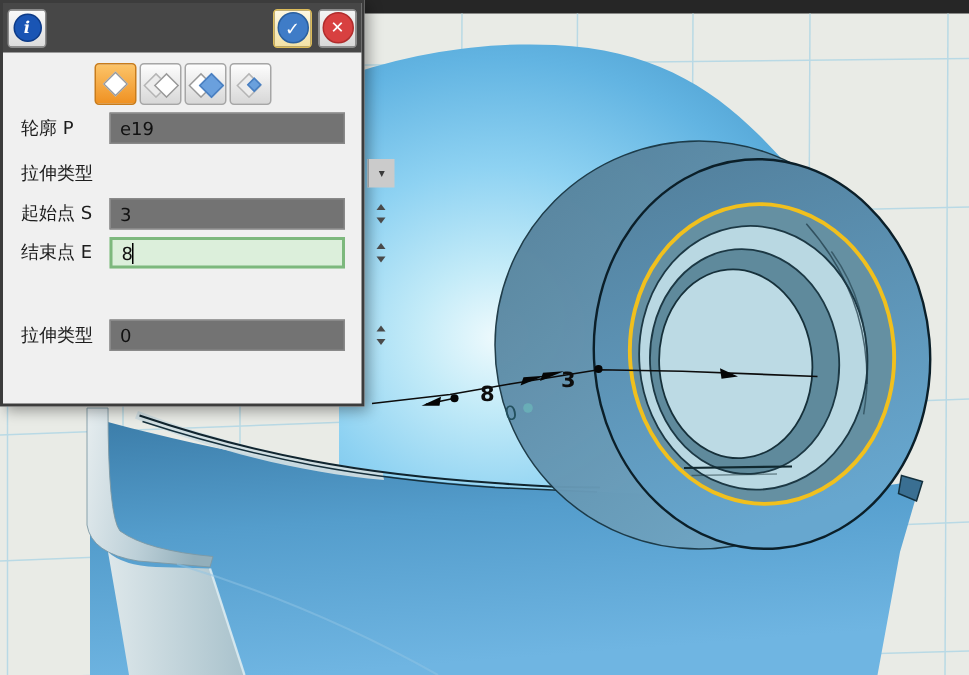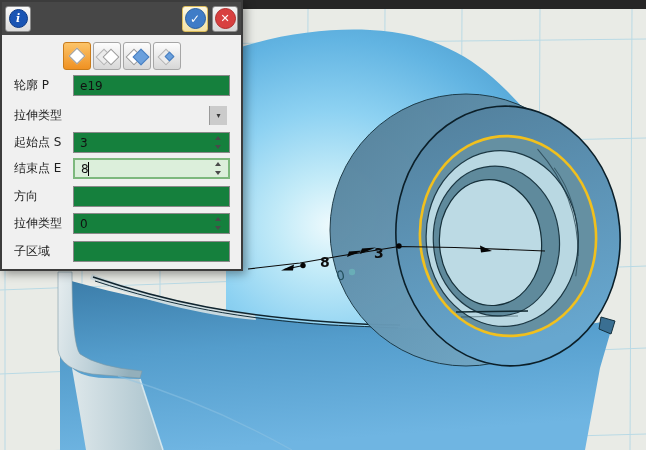--- a/index.html
+++ b/index.html
@@ -25,24 +25,24 @@
   .toolbar{position:absolute;left:61px;top:40px;display:flex;gap:2px;}
   .mbtn{width:28px;height:28px;border-radius:3px;position:relative;box-sizing:border-box;
         background:linear-gradient(#fdfdfd,#d7d7d7);border:1px solid #a6a6a6;cursor:pointer;}
   .mbtn.selected{background:linear-gradient(#fcc469,#ef9122);border:1px solid #c87c1c;}
   .dm{position:absolute;width:12px;height:12px;transform:rotate(45deg);box-sizing:border-box;}
   .dm.white{background:#fff;border:1px solid #9a9a9a;}
   .dm.ghost{background:#ececec;border:1px solid #b5b5b5;}
   .dm.blue{background:#6aa0dd;border:1px solid #4a7fc0;}
   .dm.small{width:7px;height:7px;}
 
-  .frow{position:absolute;left:0;width:100%;height:22px;}
+  .frow{position:absolute;left:0;width:100%;height:22px;padding-left:36px;}
   .flabel{position:absolute;left:12px;top:0;height:21px;line-height:21px;font-size:12px;color:#1d1d1d;white-space:nowrap;}
   .finput{position:absolute;left:71px;top:0;width:157px;height:21px;box-sizing:border-box;
-          border:1px solid #898989;background:#15803d;font-family:inherit;font-size:12px;color:#111;
+          border:1px solid #898989;background:#737373;font-family:inherit;font-size:12px;color:#111;
           padding:0 20px 0 6px;outline:none;}
   .finput.plain{padding-right:6px;}
   .finput.active{background:#dcefdb;border:2px solid #7db87d;}
   .spin{position:absolute;right:5px;top:4px;width:8px;height:13px;display:flex;flex-direction:column;
         justify-content:space-between;align-items:center;cursor:pointer;}
   .tri-up{width:0;height:0;border-left:3.5px solid transparent;border-right:3.5px solid transparent;border-bottom:4.5px solid #4a4a4a;}
   .tri-dn{width:0;height:0;border-left:3.5px solid transparent;border-right:3.5px solid transparent;border-top:4.5px solid #4a4a4a;}
   .combo-btn{position:absolute;right:1px;top:1px;width:17px;height:19px;background:#cbcbcb;
              border-left:1px solid #9a9a9a;display:flex;align-items:center;justify-content:center;
              font-size:8px;color:#3a3a3a;cursor:pointer;}
@@ -214,32 +214,24 @@
     <div class="frow" style="top:156px;">
       <span class="flabel">结束点 E</span>
       <input class="finput active" type="text" value="8" style="">
       <span class="caret"></span>
       <span class="spin" style="right:19px;">
         <span class="tri-up"></span>
         <span class="tri-dn"></span>
       </span>
     </div>
 
-    <div class="frow" style="top:184px;">
-      <span class="flabel">方向</span>
-      <input class="finput plain" type="text" value="" style="">
-    </div>
 
     <div class="frow" style="top:211px;">
       <span class="flabel">拉伸类型</span>
       <input class="finput" type="text" value="0" style="">
       <span class="spin" style="right:19px;">
         <span class="tri-up"></span>
         <span class="tri-dn"></span>
       </span>
     </div>
 
-    <div class="frow" style="top:239px;">
-      <span class="flabel">子区域</span>
-      <input class="finput plain" type="text" value="" style="">
-    </div>
   </div>
 </div>
 
 </body></html>

